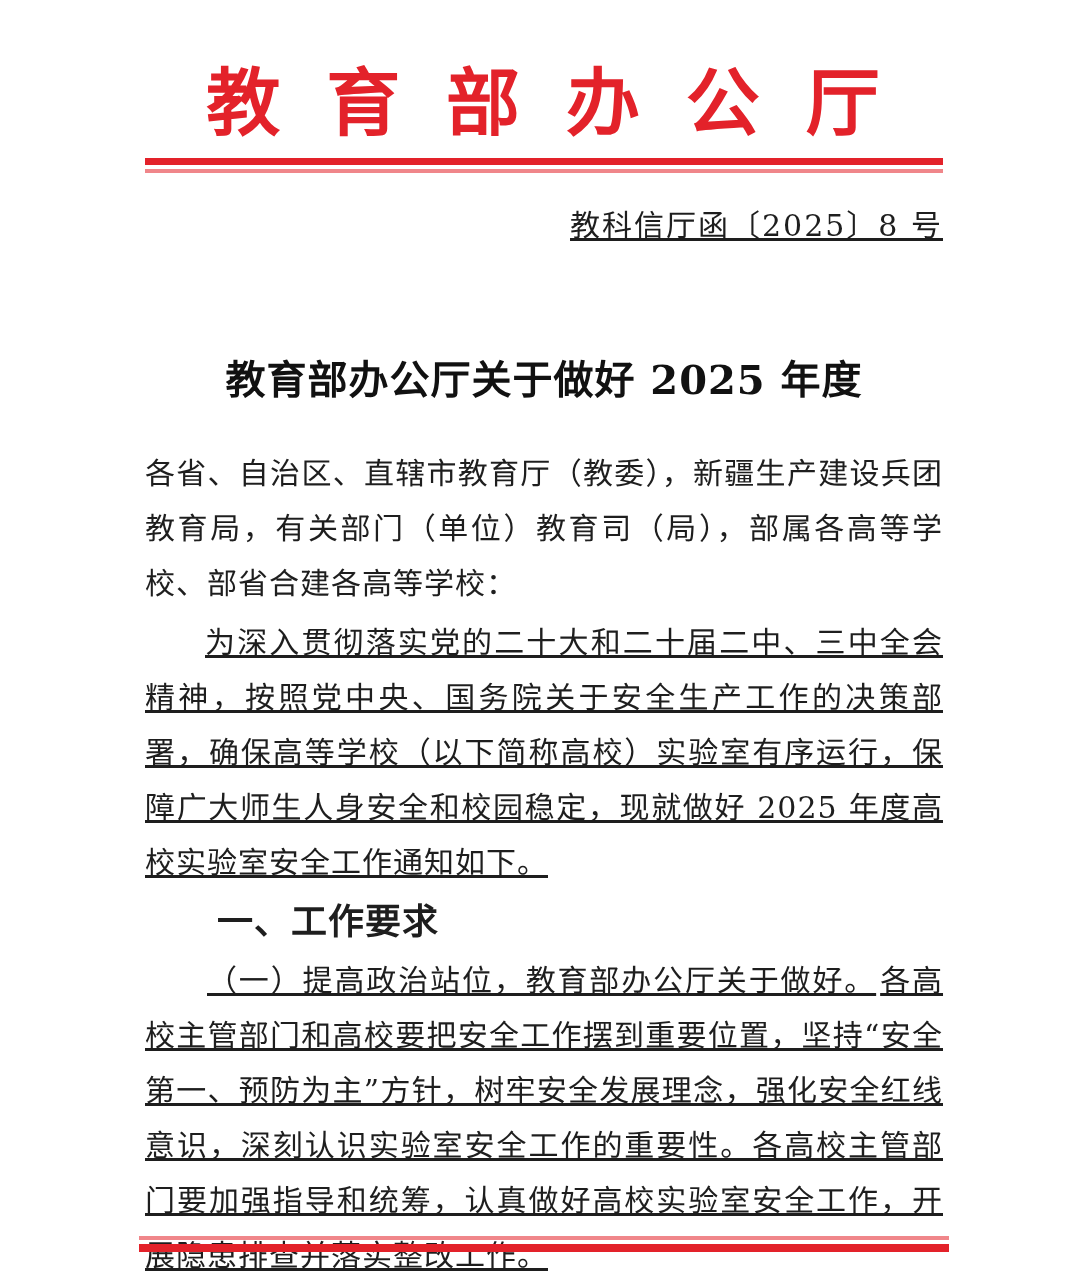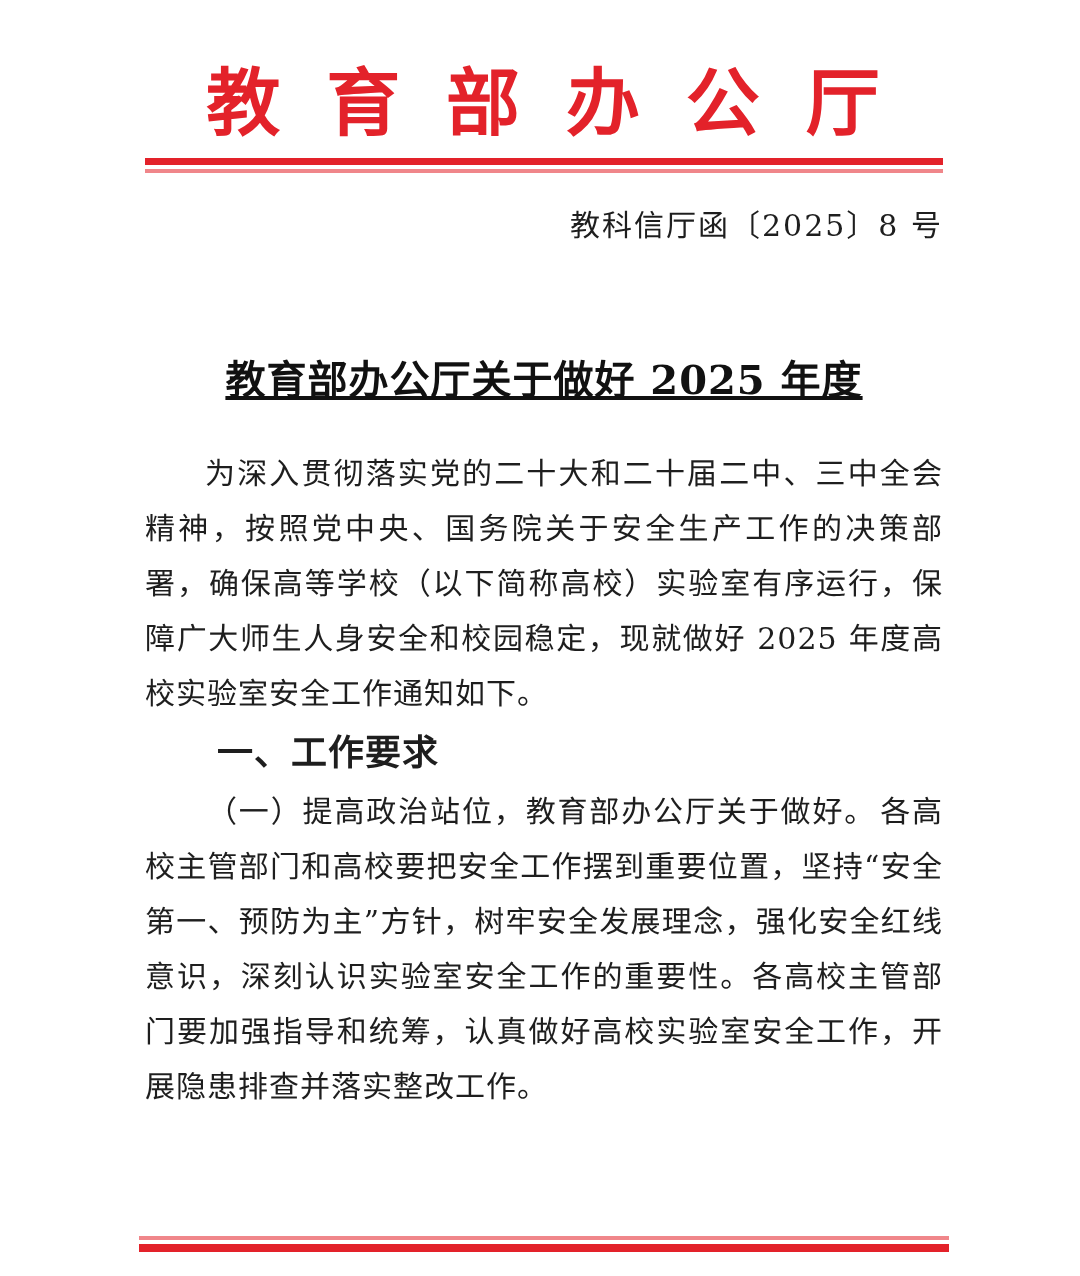--- a/index.html
+++ b/index.html
@@ -37,42 +37,43 @@
   .rule-top .thick{height:7px;background:var(--red);}
   .rule-top .gap{height:4px;}
   .rule-top .thin{height:2px;background:var(--red);opacity:.55;}
   
   .doc-no{
     margin-top:28px;
     text-align:right;
     font-size:30px;
     line-height:42px;
     letter-spacing:2px;
+    text-decoration:underline;
   }
   
   .doc-title{
     margin-top:94px;
     text-align:center;
     font-weight:bold;
     font-size:40px;
     line-height:62px;
     letter-spacing:1px;
     color:#111;
   }
-  .doc-title span{display:block;text-decoration:underline;}
+  .doc-title span{display:block;}
   
   .body-text{
     margin-top:27px;
     font-size:30px;
     line-height:55px;
     letter-spacing:1px;
     text-align:justify;
   }
   .body-text p{margin:0;}
-  .p-indent{text-indent:2em;}
+  .p-indent{text-indent:2em;text-decoration:underline;}
   .section-heading{
     text-indent:2em;
     font-weight:bold;
     font-family:"DejaVu Sans","Liberation Sans",sans-serif;
     font-size:36px;
   }
   .lead{
     
     font-family:"DejaVu Serif","Liberation Serif",serif;
   }
@@ -103,20 +104,21 @@
       </div>
 
       <div class="doc-no">教科信厅函〔2025〕8 号</div>
     </header>
 
     <h2 class="doc-title">
       <span>教育部办公厅关于做好 2025 年度</span>
     </h2>
 
     <div class="body-text">
+      <p class="salutation">各省、自治区、直辖市教育厅（教委），新疆生产建设兵团教育局，有关部门（单位）教育司（局），部属各高等学校、部省合建各高等学校：</p>
 
       <p class="p-indent">为深入贯彻落实党的二十大和二十届二中、三中全会精神，按照党中央、国务院关于安全生产工作的决策部署，确保高等学校（以下简称高校）实验室有序运行，保障广大师生人身安全和校园稳定，现就做好 2025 年度高校实验室安全工作通知如下。</p>
 
       <p class="section-heading">一、工作要求</p>
 
       <p class="p-indent"><span class="lead">（一）提高政治站位，教育部办公厅关于做好。</span><span>各高校主管部门和高校要把安全工作摆到重要位置，坚持“安全第一、预防为主”方针，树牢安全发展理念，强化安全红线意识，深刻认识实验室安全工作的重要性。各高校主管部门要加强指导和统筹，认真做好高校实验室安全工作，开展隐患排查并落实整改工作。</span></p>
 
     </div>
 
   </div>

